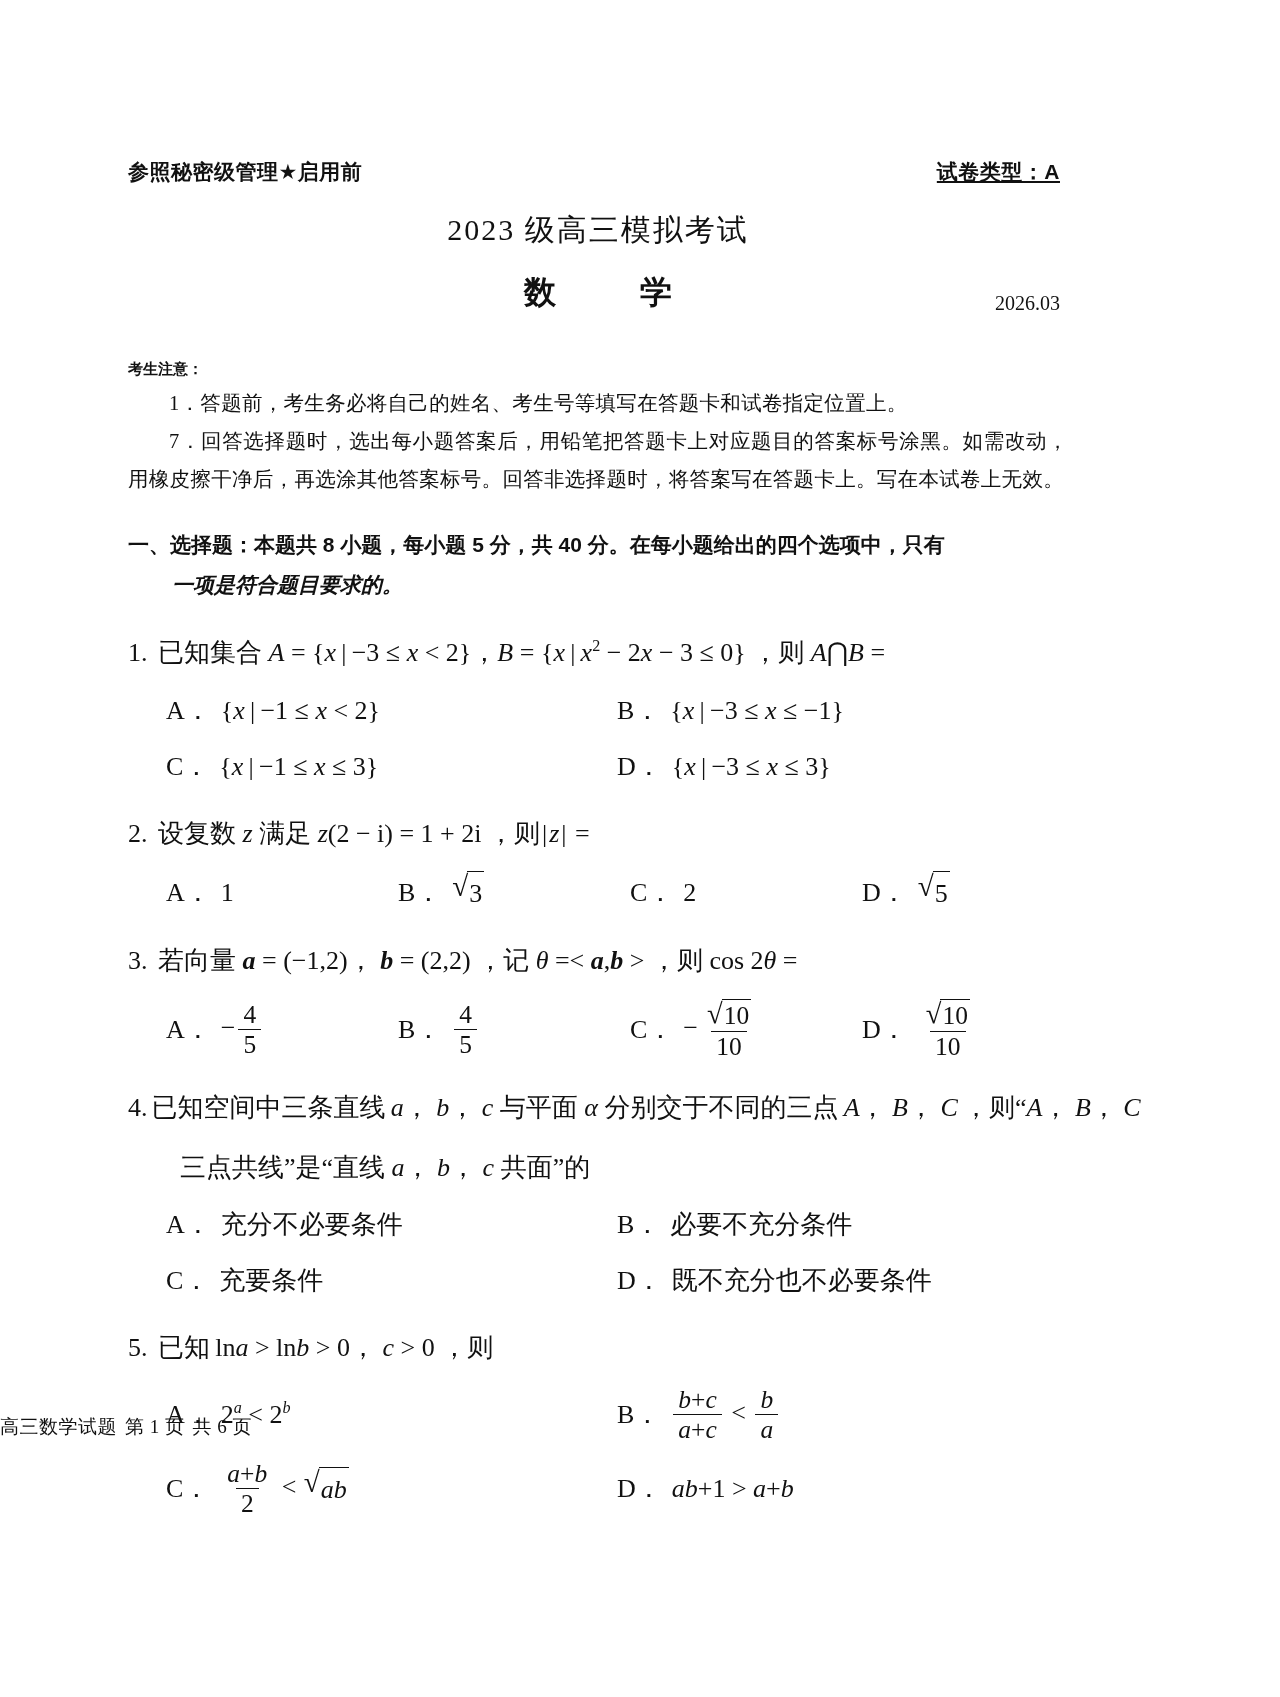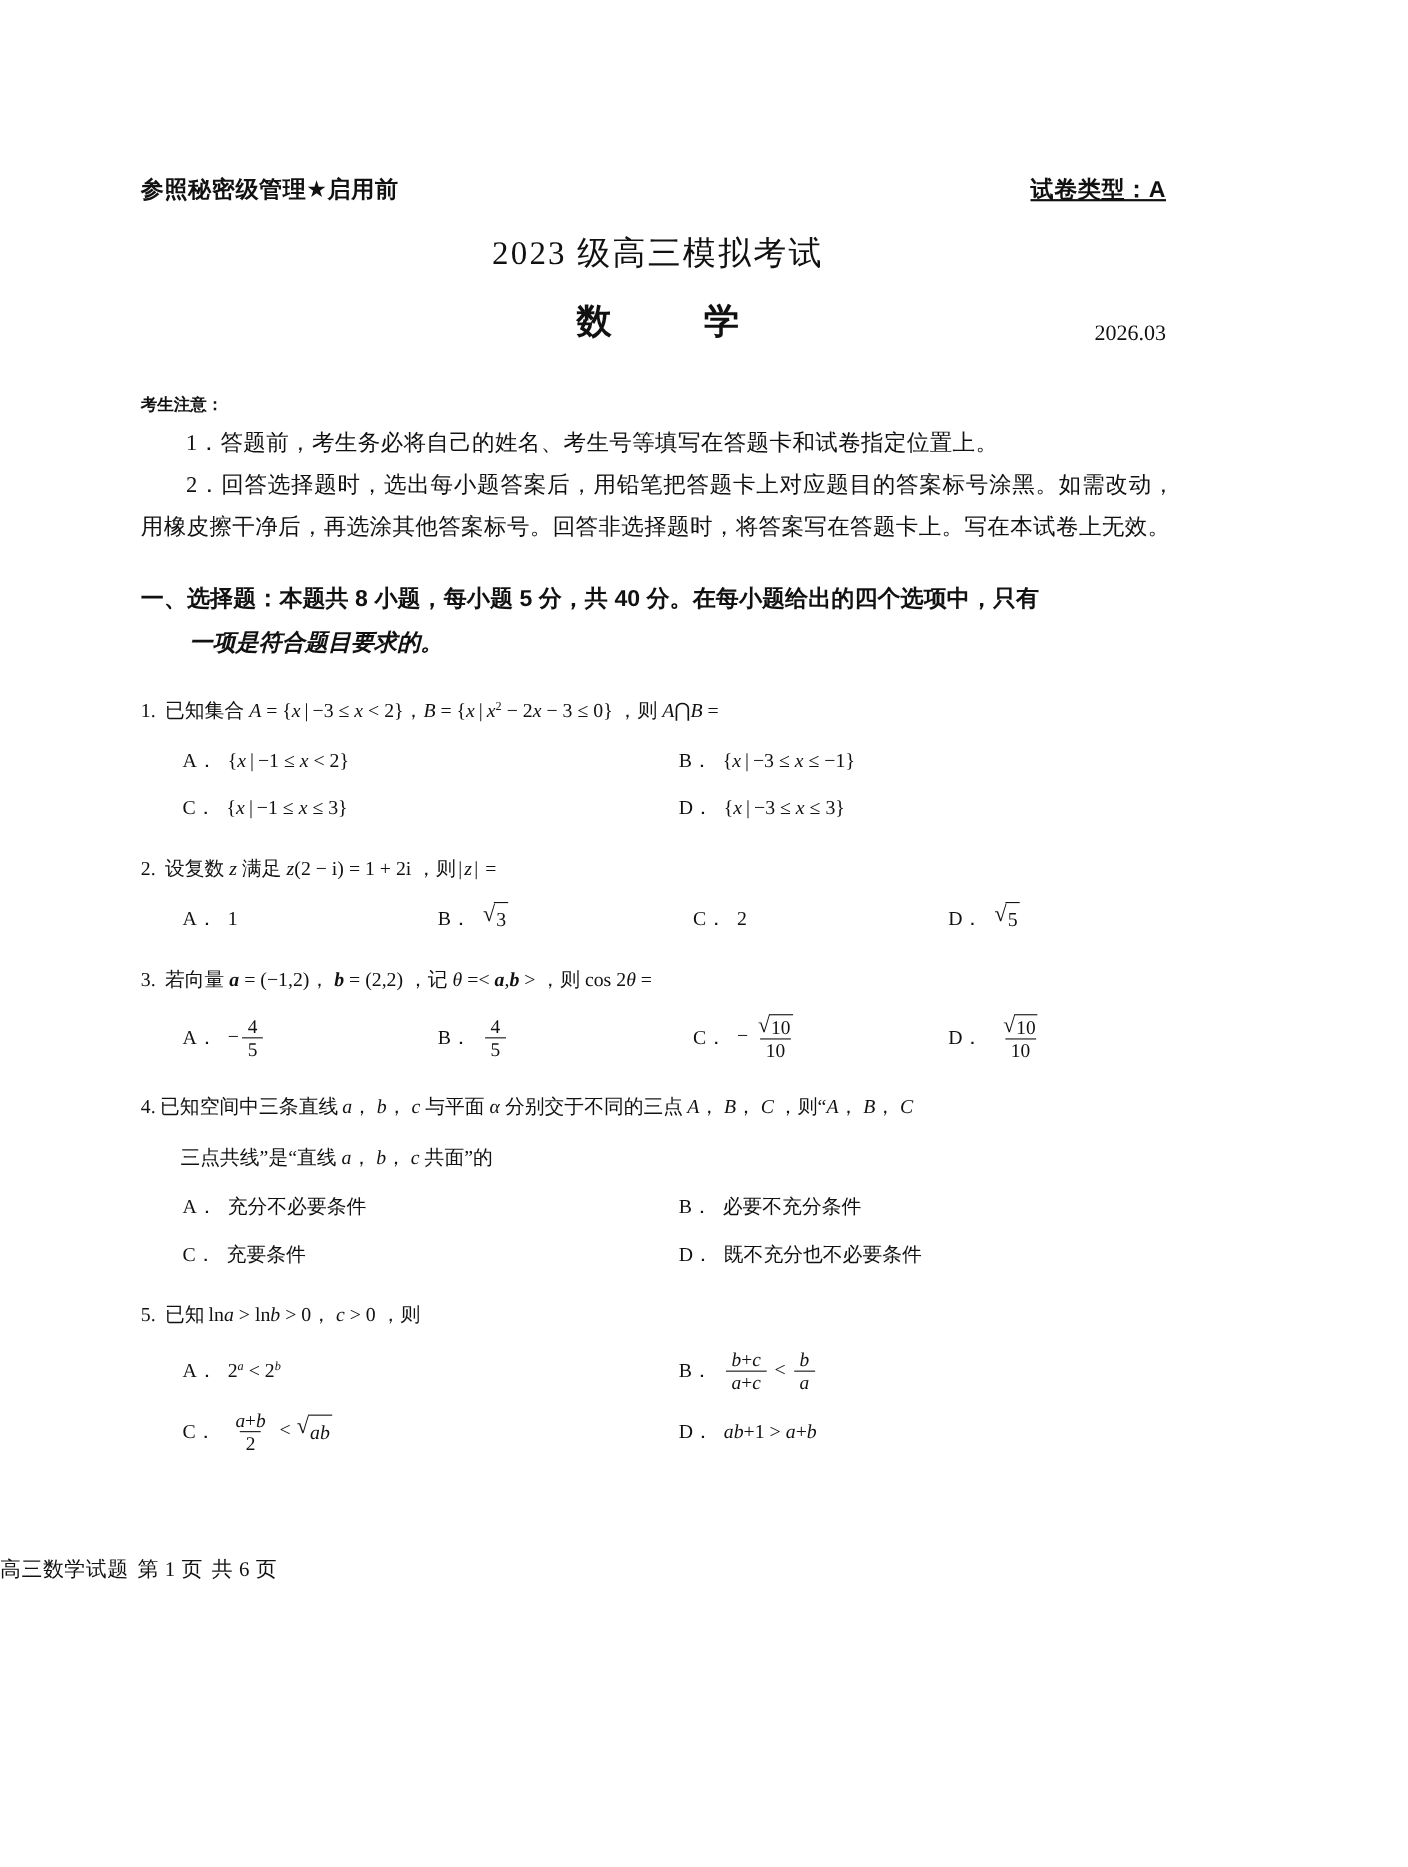--- a/index.html
+++ b/index.html
@@ -99,21 +99,21 @@
     font-weight: bold;
     font-size: 21px;
     line-height: 1.95;
     text-align: justify;
   }
   .section-head .cont { display: block; padding-left: 2.1em; font-style: italic; }
 
   
   .q {
     margin-top: 26px;
-    font-size: 18px;
+    font-size: 26px;
     line-height: 1.6;
   }
   .q-stem {
     display: block;
     white-space: nowrap;
   }
   .q-stem .num { margin-right: 4px; }
   .q-stem-line2 {
     display: block;
     padding-left: 2em;
@@ -206,21 +206,21 @@
     <div class="exam-title">2023 级高三模拟考试</div>
 
     <div class="subject-row">
       <div class="subject">数　学</div>
       <div class="exam-date">2026.03</div>
     </div>
 
     <div class="notice">
       <div class="notice-title">考生注意：</div>
       <div class="notice-item">1．答题前，考生务必将自己的姓名、考生号等填写在答题卡和试卷指定位置上。</div>
-      <div class="notice-item">2．回答选择题时，选出每小题答案后，用铅笔把答题卡上对应题目的答案标号涂黑。如需改动，用橡皮擦干净后，再选涂其他答案标号。回答非选择题时，将答案写在答题卡上。写在本试卷上无效。</div>
+      <div class="notice-item">7．回答选择题时，选出每小题答案后，用铅笔把答题卡上对应题目的答案标号涂黑。如需改动，用橡皮擦干净后，再选涂其他答案标号。回答非选择题时，将答案写在答题卡上。写在本试卷上无效。</div>
     </div>
 
     <div class="section-head">
       <span>一、选择题：</span><span>本题共 8 小题，每小题 5 分，共 40 分。在每小题给出的四个选项中，只有</span>
       <span class="cont">一项是符合题目要求的。</span>
     </div>
 
     <div class="q">
       <div class="q-stem">
         <span class="num">1.</span>

